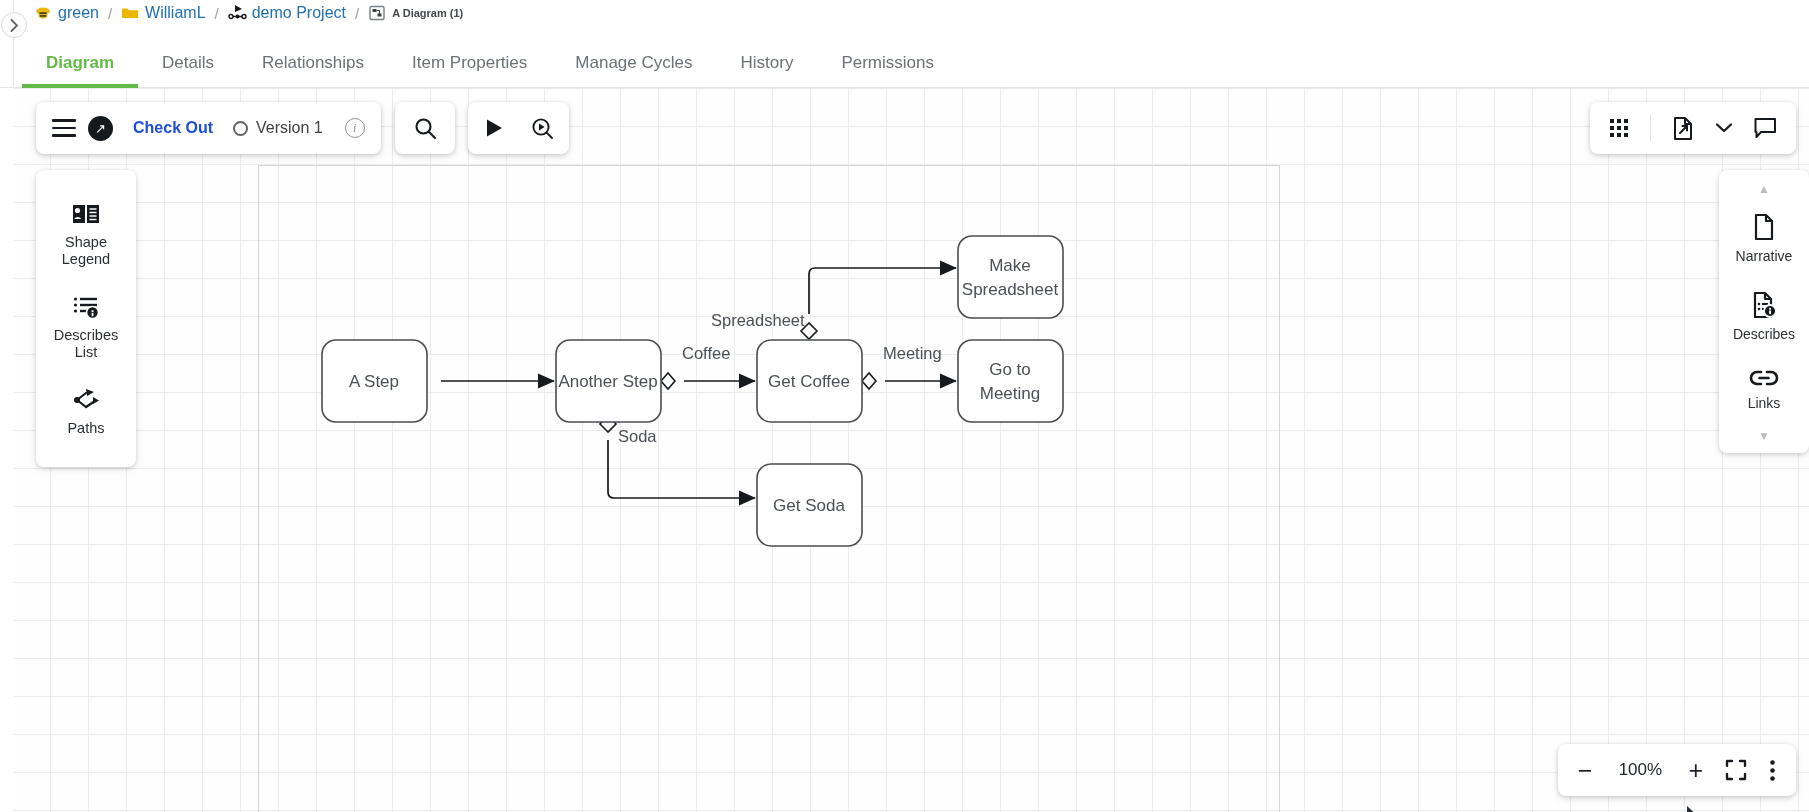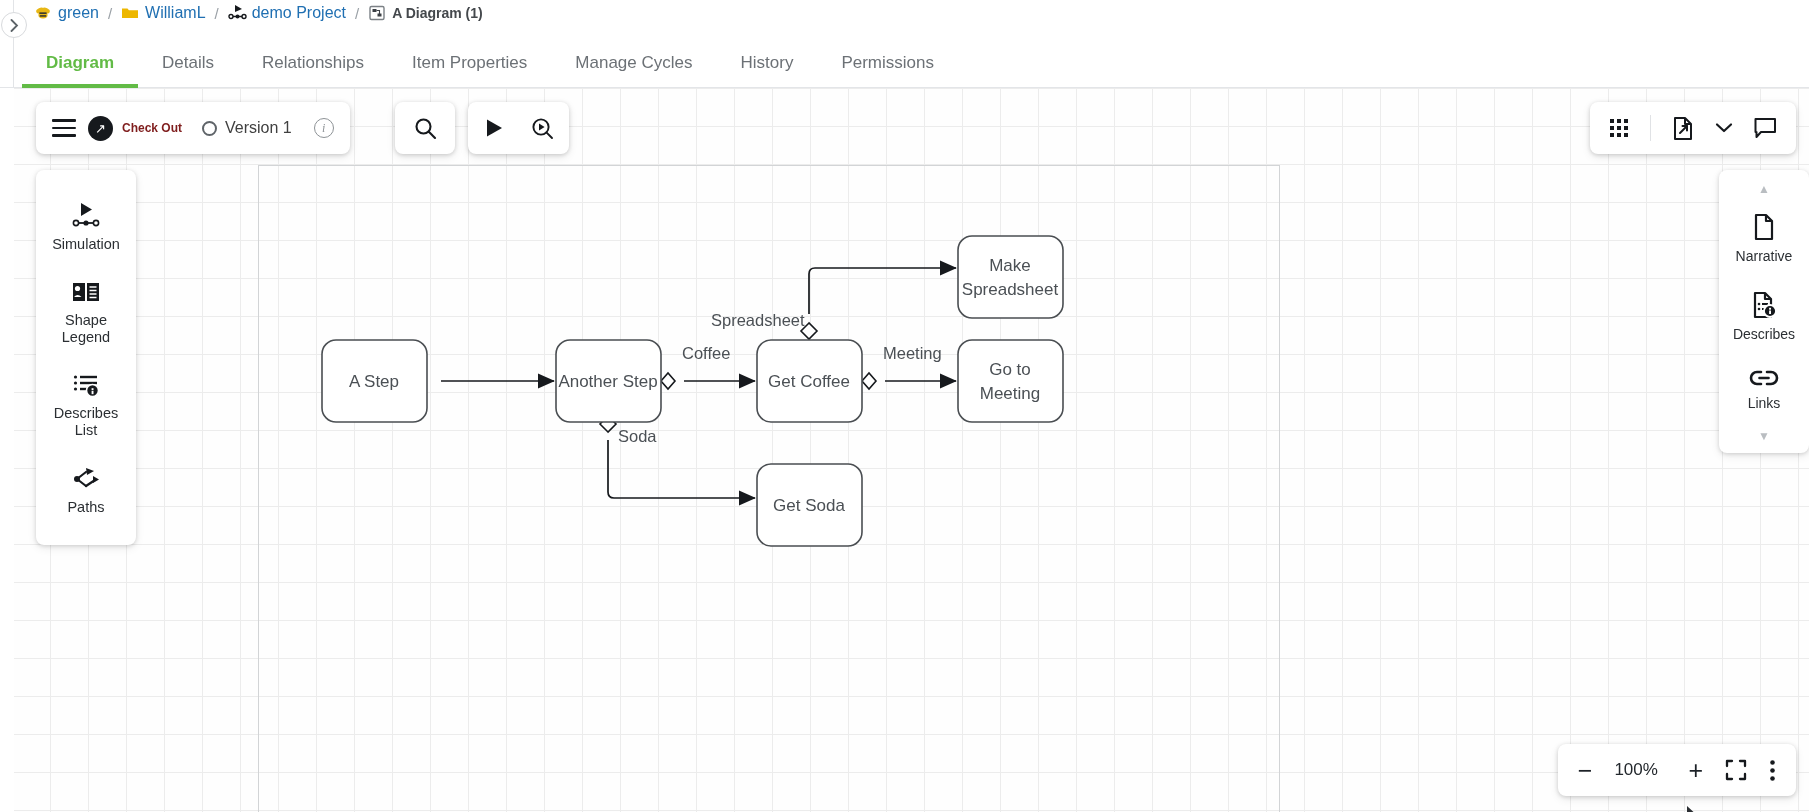--- a/index.html
+++ b/index.html
@@ -13,21 +13,21 @@
 
   
   #breadcrumb {
     position: absolute; top: 0; left: 0; width: 1809px; height: 26px;
     display: flex; align-items: center;
     padding-left: 34px;
     font-size: 16px;
   }
   .crumb { display: flex; align-items: center; gap: 6px; }
   .crumb-link { color: #1f6fb2; text-decoration: none; font-size: 16px; }
-  .crumb-current { color: #44484c; font-size: 14px; font-weight: 600; }
+  .crumb-current { color: #44484c; font-size: 11px; font-weight: 600; }
   .crumb-sep { color: #9aa0a6; margin: 0 9px; font-size: 15px; }
   .crumb-ico { width: 18px; height: 18px; display: inline-block; flex: none; }
 
   
   #collapse-handle {
     position: absolute; left: 1px; top: 12px;
     width: 26px; height: 26px; border-radius: 50%;
     border: 1px solid #d8dadd; background: #fff;
     display: flex; align-items: center; justify-content: center;
     font-size: 13px; color: #5c6368; z-index: 40;
@@ -92,21 +92,21 @@
   }
   .hamburger { width: 24px; height: 18px; display: flex; flex-direction: column; justify-content: space-between; }
   .hamburger span { display: block; height: 2.6px; background: #16191d; border-radius: 1px; }
 
   .checkout-wrap { display: flex; align-items: center; gap: 9px; cursor: pointer; }
   .checkout-badge {
     width: 25px; height: 25px; border-radius: 50%; background: #16191d;
     display: flex; align-items: center; justify-content: center;
     color: #fff; font-size: 13px; line-height: 1;
   }
-  .checkout-text { font-size: 12px; font-weight: 700; color: #7f1d1d; }
+  .checkout-text { font-size: 16px; font-weight: 700; color: #1d4ed8; margin-left: 11px; }
   .version-wrap { display: flex; align-items: center; gap: 8px; margin-left: 8px; cursor: pointer; }
   .version-ring { width: 15px; height: 15px; border: 2.2px solid #5f6469; border-radius: 50%; }
   .version-text { font-size: 16px; color: #404040; }
   .info-circle {
     width: 20px; height: 20px; border: 1.6px solid #8d9296; border-radius: 50%;
     display: flex; align-items: center; justify-content: center;
     font-size: 12px; font-style: italic; color: #8d9296; margin-left: 10px;
     font-family: "Liberation Serif", serif; cursor: pointer;
   }
   .tb-div { width: 1px; height: 26px; background: #e0e2e5; }
@@ -124,21 +124,21 @@
     width: 100%; display: flex; flex-direction: column; align-items: center;
     gap: 7px; padding: 13px 4px 13px 4px; cursor: pointer;
   }
   .panel-label {
     font-size: 14.5px; color: #2b2f33; text-align: center; line-height: 1.18;
     white-space: pre-line;
   }
   #panel-right .panel-label { font-size: 14px; }
   .panel-arrow { color: #b9bdc1; font-size: 12px; padding: 4px 0; cursor: pointer; }
 
-  .zoom-val { font-size: 17px; color: #23282d; min-width: 52px; }
+  .zoom-val { font-size: 17px; color: #23282d; min-width: 52px; text-align: center; }
   .zoom-ic { font-size: 25px; color: #1c2127; line-height: 1; }
 
   
   #diagram { position: absolute; left: 0; top: 0; width: 1795px; height: 724px; }
   .node-rect { fill: #ffffff; stroke: #4a4e52; stroke-width: 1.6px; }
   .node-text { font-family: "Liberation Sans", sans-serif; font-size: 17px; fill: #4b5055; text-anchor: middle; }
   .edge-path { fill: none; stroke: #16191d; stroke-width: 1.7px; }
   .edge-label { font-family: "Liberation Sans", sans-serif; font-size: 16.5px; fill: #4b5055; }
   .diamond { fill: #ffffff; stroke: #16191d; stroke-width: 1.6px; }
 
@@ -365,30 +365,20 @@
     </div>
     <div class="tb-btn">
       <svg width="25" height="24" viewBox="0 0 25 24">
         <path d="M2.5 3 H22 V16 H8 L3.5 21 L3.5 16 H2.5 Z" fill="none" stroke="#16191d" stroke-width="2" stroke-linejoin="round"></path>
       </svg>
     </div>
   </div>
 
   <div class="sidepanel" id="panel-left">
 
-    <div class="panel-item">
-      <svg width="30" height="28" viewBox="0 0 30 28">
-        <path d="M10 2 L21 8.5 L10 15 Z" fill="#16191d"></path>
-        <line x1="5" y1="22" x2="25" y2="22" stroke="#16191d" stroke-width="1.8"></line>
-        <circle cx="5" cy="22" r="2.6" fill="#fff" stroke="#16191d" stroke-width="1.6"></circle>
-        <circle cx="15" cy="22" r="2.6" fill="#16191d"></circle>
-        <circle cx="25" cy="22" r="2.6" fill="#fff" stroke="#16191d" stroke-width="1.6"></circle>
-      </svg>
-      <span class="panel-label">Simulation</span>
-    </div>
 
     <div class="panel-item">
       <svg width="30" height="26" viewBox="0 0 30 26">
         <path d="M2 4 H14 V22 H2 Z" fill="#16191d"></path>
         <circle cx="6.5" cy="9.5" r="2.6" fill="#fff"></circle>
         <path d="M3 18 q3.5 -4 7.5 0" fill="#fff"></path>
         <path d="M16 4 H28 V22 H16 Z" fill="#16191d"></path>
         <g stroke="#fff" stroke-width="1.5">
           <line x1="18.5" y1="8" x2="25.5" y2="8"></line>
           <line x1="18.5" y1="11.5" x2="25.5" y2="11.5"></line>

